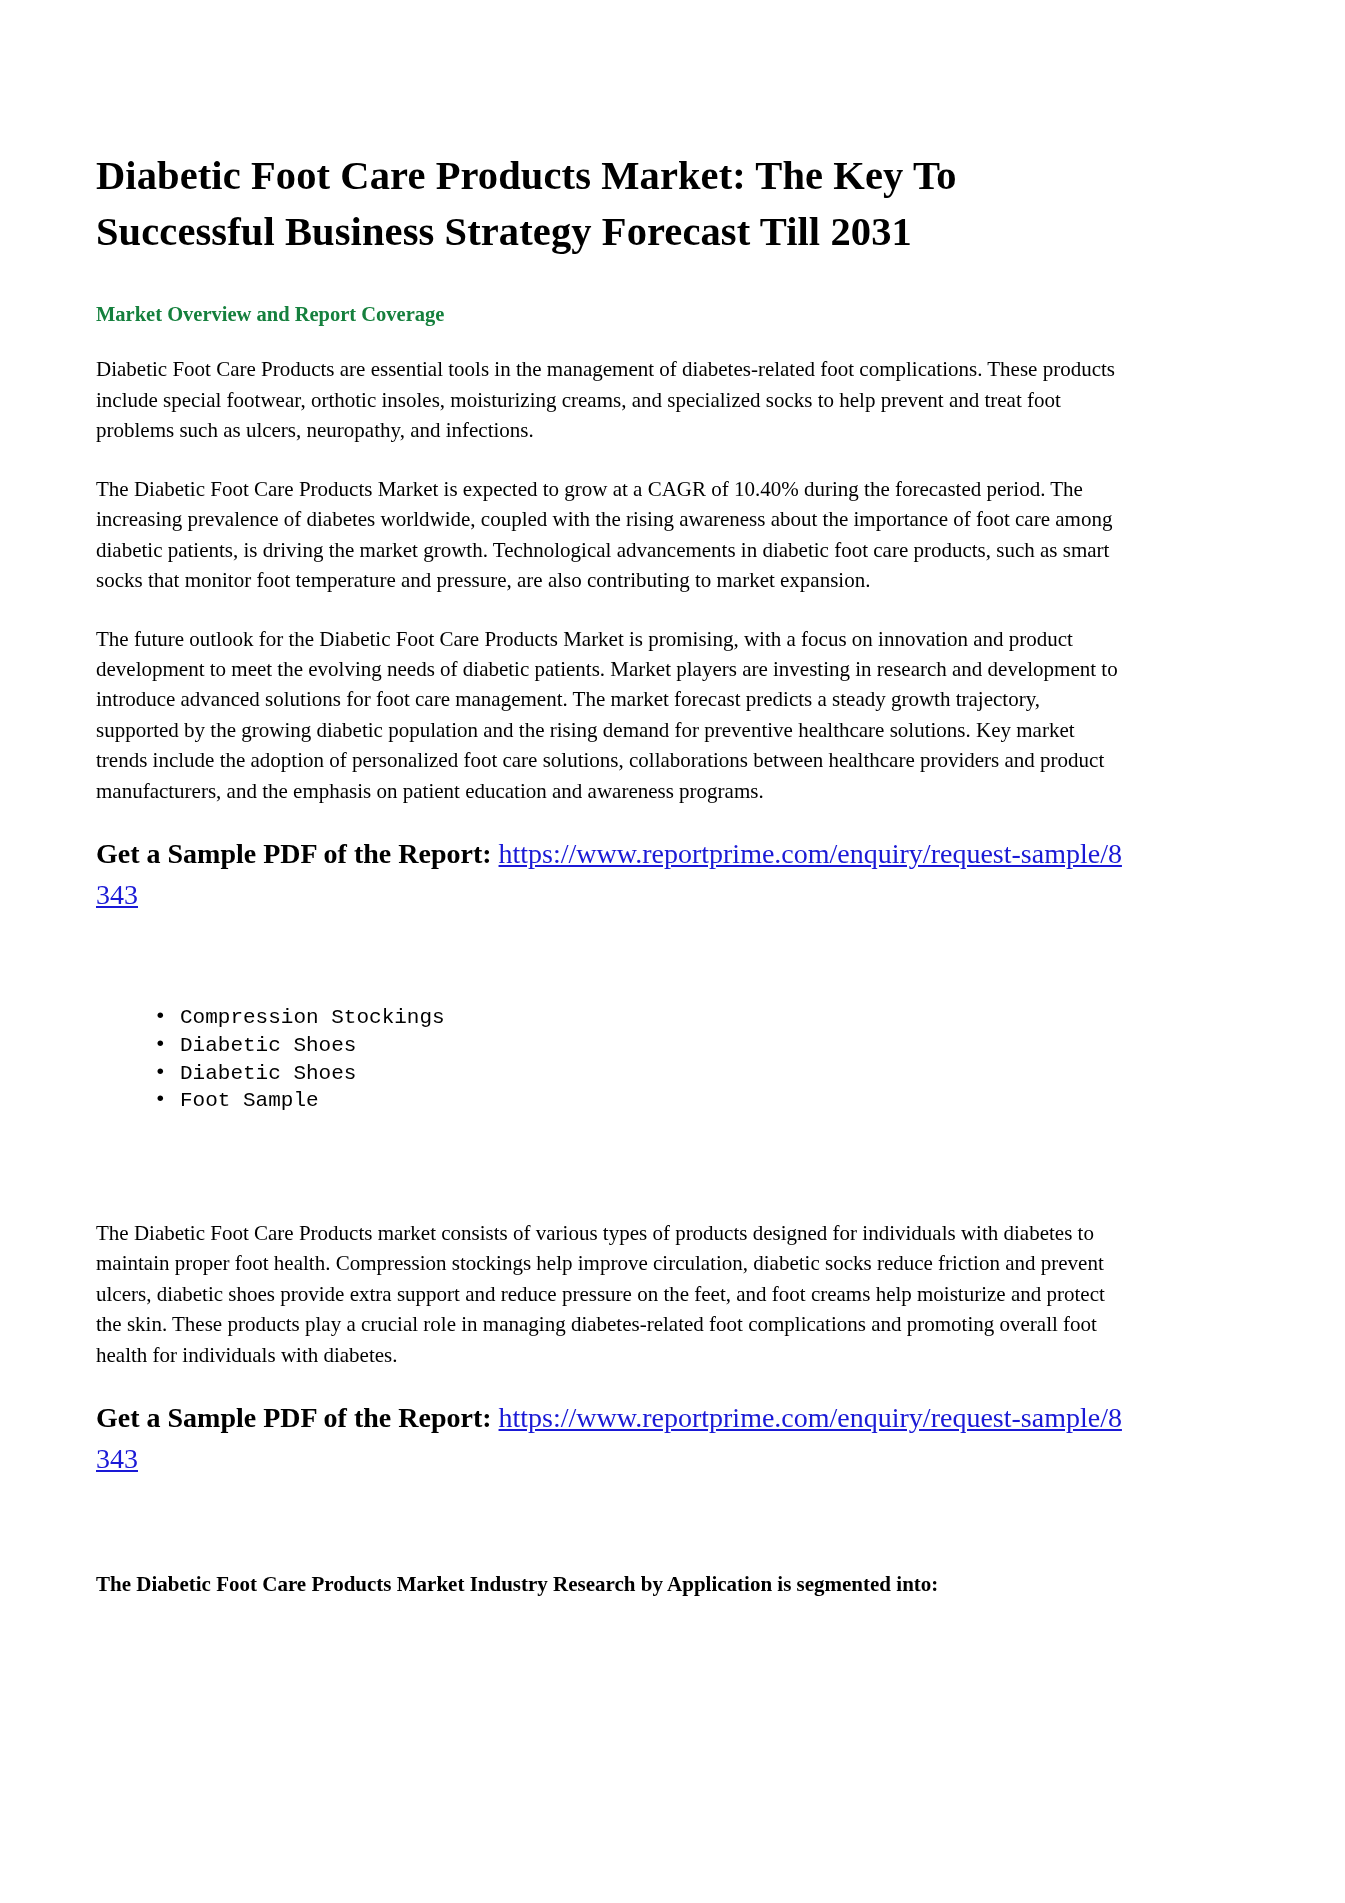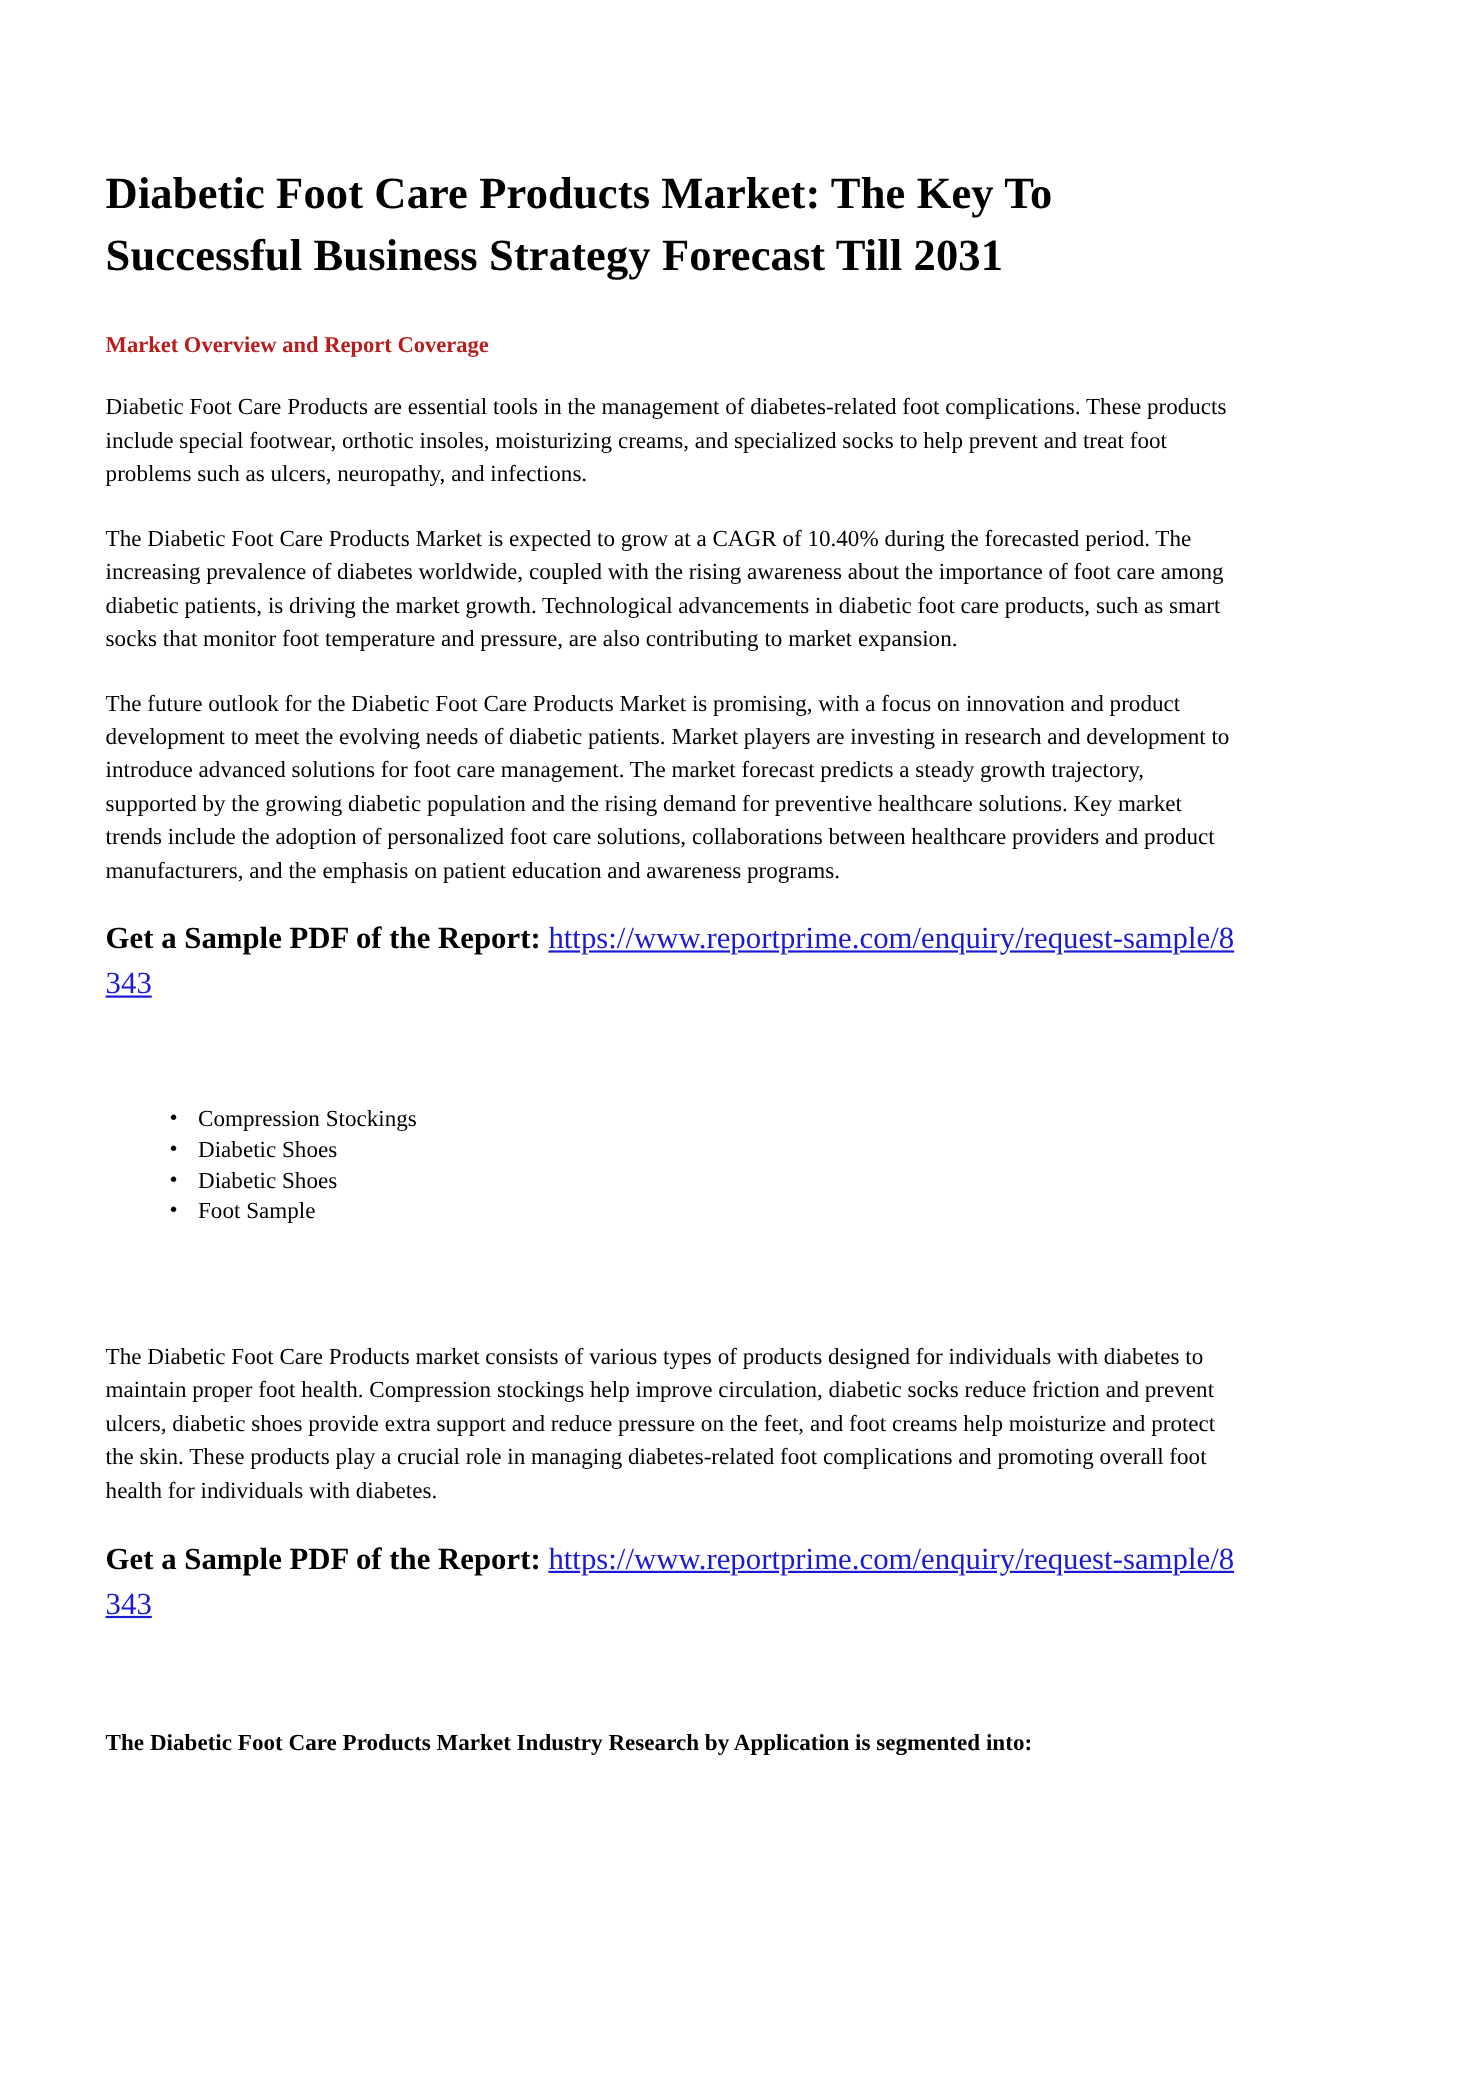--- a/index.html
+++ b/index.html
@@ -28,21 +28,21 @@
     letter-spacing: 0.1px;
     margin: 0 0 40px 0;
     color: #000000;
     max-width: 1160px;
   }
   .section-heading {
     font-size: 20.5px;
     font-weight: bold;
     line-height: 1.4;
     margin: 0 0 26px 0;
-    color: #b91c1c;
+    color: #15803d;
   }
   p.body-text {
     font-size: 21px;
     line-height: 1.45;
     margin: 0 0 28px 0;
     color: #000000;
     text-align: left;
   }
   p.body-text:last-child {
     margin-bottom: 0;
@@ -62,20 +62,21 @@
     text-underline-offset: 2px;
     font-weight: normal;
     word-break: break-all;
   }
   .spacer-lg { height: 62px; }
   .spacer-md { height: 40px; }
   ul.type-list {
     margin: 0 0 0 0;
     padding: 0 0 0 58px;
     list-style: none;
+    font-family: Liberation Mono, monospace;
   }
   ul.type-list li {
     font-size: 21px;
     line-height: 1.22;
     position: relative;
     padding-left: 26px;
     margin: 0 0 2px 0;
     color: #000000;
   }
   ul.type-list li::before {

